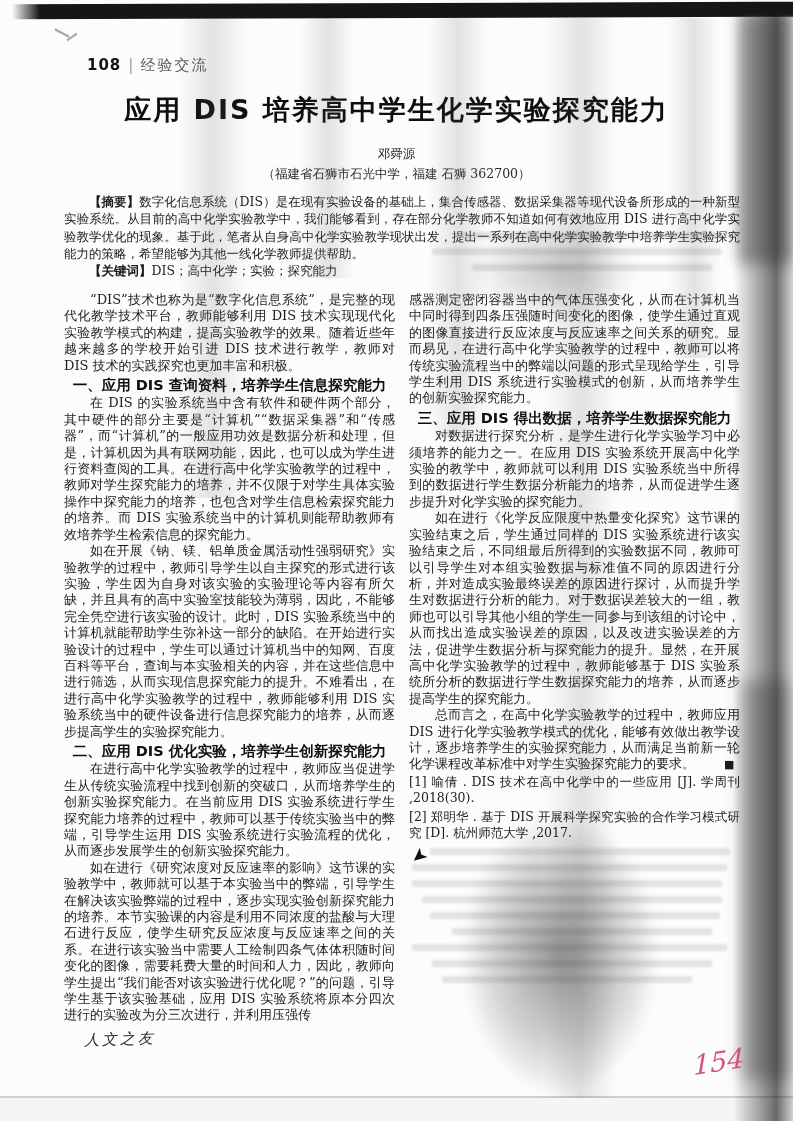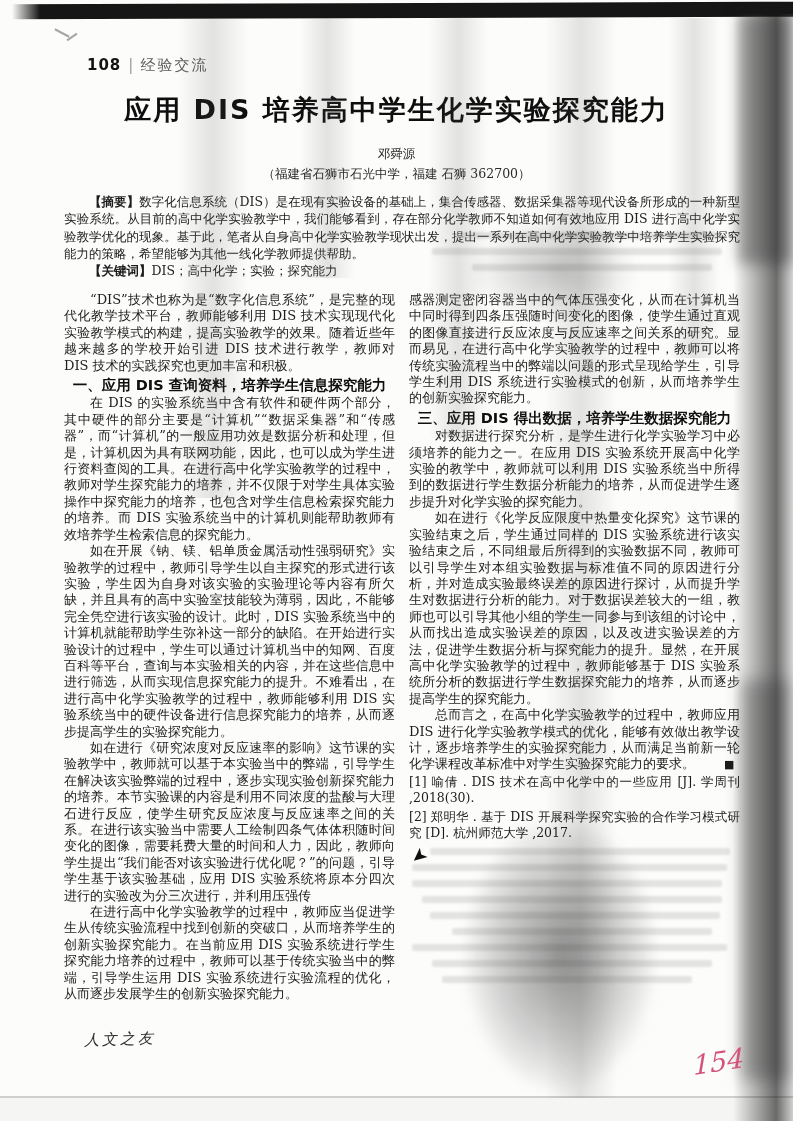--- a/index.html
+++ b/index.html
@@ -117,22 +117,23 @@
     <p><span class="meta-label">【摘要】</span><span>数字化信息系统（DIS）是在现有实验设备的基础上，集合传感器、数据采集器等现代设备所形成的一种新型实验系统。从目前的高中化学实验教学中，我们能够看到，存在部分化学教师不知道如何有效地应用 DIS 进行高中化学实验教学优化的现象。基于此，笔者从自身高中化学实验教学现状出发，提出一系列在高中化学实验教学中培养学生实验探究能力的策略，希望能够为其他一线化学教师提供帮助。</span></p>
     <p><span class="meta-label">【关键词】</span><span>DIS；高中化学；实验；探究能力</span></p>
   </div>
 
   <div class="columns">
     <div class="col">
       <p class="para">“DIS”技术也称为是“数字化信息系统”，是完整的现代化教学技术平台，教师能够利用 DIS 技术实现现代化实验教学模式的构建，提高实验教学的效果。随着近些年越来越多的学校开始引进 DIS 技术进行教学，教师对 DIS 技术的实践探究也更加丰富和积极。</p>
       <p class="sec-heading">一、应用 DIS 查询资料，培养学生信息探究能力</p>
       <p class="para">在 DIS 的实验系统当中含有软件和硬件两个部分，其中硬件的部分主要是“计算机”“数据采集器”和“传感器”，而“计算机”的一般应用功效是数据分析和处理，但是，计算机因为具有联网功能，因此，也可以成为学生进行资料查阅的工具。在进行高中化学实验教学的过程中，教师对学生探究能力的培养，并不仅限于对学生具体实验操作中探究能力的培养，也包含对学生信息检索探究能力的培养。而 DIS 实验系统当中的计算机则能帮助教师有效培养学生检索信息的探究能力。</p>
       <p class="para">如在开展《钠、镁、铝单质金属活动性强弱研究》实验教学的过程中，教师引导学生以自主探究的形式进行该实验，学生因为自身对该实验的实验理论等内容有所欠缺，并且具有的高中实验室技能较为薄弱，因此，不能够完全凭空进行该实验的设计。此时，DIS 实验系统当中的计算机就能帮助学生弥补这一部分的缺陷。在开始进行实验设计的过程中，学生可以通过计算机当中的知网、百度百科等平台，查询与本实验相关的内容，并在这些信息中进行筛选，从而实现信息探究能力的提升。不难看出，在进行高中化学实验教学的过程中，教师能够利用 DIS 实验系统当中的硬件设备进行信息探究能力的培养，从而逐步提高学生的实验探究能力。</p>
+      <p class="sec-heading">二、应用 DIS 优化实验，培养学生创新探究能力</p>
+      <p class="para">在进行高中化学实验教学的过程中，教师应当促进学生从传统实验流程中找到创新的突破口，从而培养学生的创新实验探究能力。在当前应用 DIS 实验系统进行学生探究能力培养的过程中，教师可以基于传统实验当中的弊端，引导学生运用 DIS 实验系统进行实验流程的优化，从而逐步发展学生的创新实验探究能力。</p>
       <p class="para">如在进行《研究浓度对反应速率的影响》这节课的实验教学中，教师就可以基于本实验当中的弊端，引导学生在解决该实验弊端的过程中，逐步实现实验创新探究能力的培养。本节实验课的内容是利用不同浓度的盐酸与大理石进行反应，使学生研究反应浓度与反应速率之间的关系。在进行该实验当中需要人工绘制四条气体体积随时间变化的图像，需要耗费大量的时间和人力，因此，教师向学生提出“我们能否对该实验进行优化呢？”的问题，引导学生基于该实验基础，应用 DIS 实验系统将原本分四次进行的实验改为分三次进行，并利用压强传</p>
-      <p class="para">在进行高中化学实验教学的过程中，教师应当促进学生从传统实验流程中找到创新的突破口，从而培养学生的创新实验探究能力。在当前应用 DIS 实验系统进行学生探究能力培养的过程中，教师可以基于传统实验当中的弊端，引导学生运用 DIS 实验系统进行实验流程的优化，从而逐步发展学生的创新实验探究能力。</p>
     </div>
     <div class="col">
       <p class="para-cont">感器测定密闭容器当中的气体压强变化，从而在计算机当中同时得到四条压强随时间变化的图像，使学生通过直观的图像直接进行反应浓度与反应速率之间关系的研究。显而易见，在进行高中化学实验教学的过程中，教师可以将传统实验流程当中的弊端以问题的形式呈现给学生，引导学生利用 DIS 系统进行实验模式的创新，从而培养学生的创新实验探究能力。</p>
       <p class="sec-heading">三、应用 DIS 得出数据，培养学生数据探究能力</p>
       <p class="para">对数据进行探究分析，是学生进行化学实验学习中必须培养的能力之一。在应用 DIS 实验系统开展高中化学实验的教学中，教师就可以利用 DIS 实验系统当中所得到的数据进行学生数据分析能力的培养，从而促进学生逐步提升对化学实验的探究能力。</p>
       <p class="para">如在进行《化学反应限度中热量变化探究》这节课的实验结束之后，学生通过同样的 DIS 实验系统进行该实验结束之后，不同组最后所得到的实验数据不同，教师可以引导学生对本组实验数据与标准值不同的原因进行分析，并对造成实验最终误差的原因进行探讨，从而提升学生对数据进行分析的能力。对于数据误差较大的一组，教师也可以引导其他小组的学生一同参与到该组的讨论中，从而找出造成实验误差的原因，以及改进实验误差的方法，促进学生数据分析与探究能力的提升。显然，在开展高中化学实验教学的过程中，教师能够基于 DIS 实验系统所分析的数据进行学生数据探究能力的培养，从而逐步提高学生的探究能力。</p>
       <p class="para"><span>总而言之，在高中化学实验教学的过程中，教师应用 DIS 进行化学实验教学模式的优化，能够有效做出教学设计，逐步培养学生的实验探究能力，从而满足当前新一轮化学课程改革标准中对学生实验探究能力的要求。</span><span class="endmark">■</span></p>
       <p class="ref-item">[1] 喻倩 . DIS 技术在高中化学中的一些应用 [J]. 学周刊 ,2018(30).</p>
       <p class="ref-item">[2] 郑明华 . 基于 DIS 开展科学探究实验的合作学习模式研究 [D]. 杭州师范大学 ,2017.</p>
     </div>

